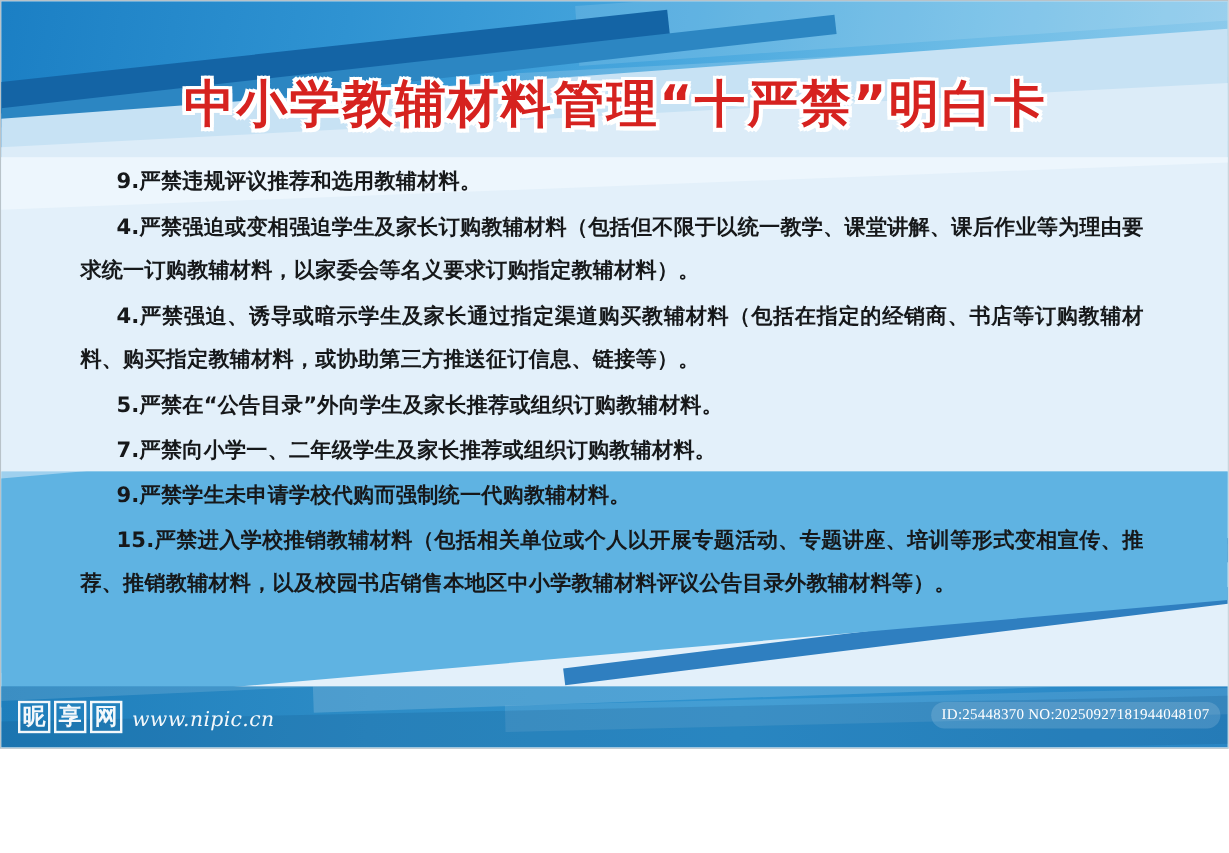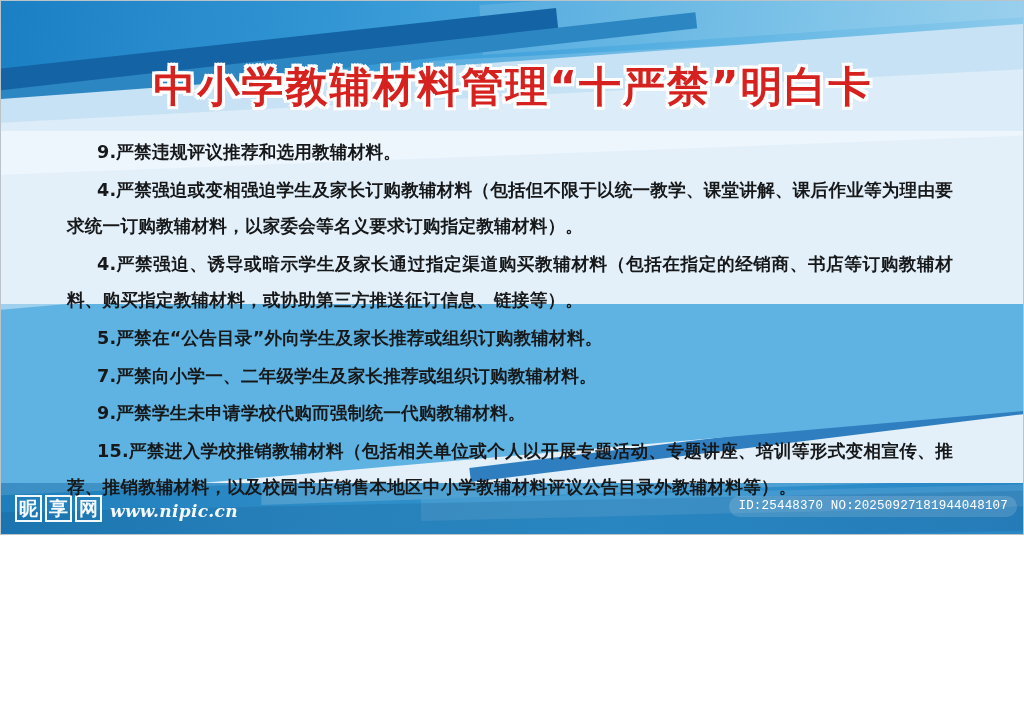--- a/index.html
+++ b/index.html
@@ -8,21 +8,21 @@
   html, body {
     width:1024px; height:711px;
     background:#ffffff;
     font-family:"DejaVu Sans","Liberation Sans",sans-serif;
     overflow:hidden;
   }
 
   
   .poster{
     position:relative;
-    width:1024px; height:535px;
+    width:1024px; height:624px;
     background:#e3f0fa;
     overflow:hidden;
     border:1px solid #b9c3c9;
   }
 
   
   .top-band{
     position:absolute; left:0; top:0;
     width:1024px; height:132px;
     background:linear-gradient(100deg,#1b7fc4 0%,#2f93d2 28%,#4aa8de 55%,#6dbce6 78%,#8fcbec 100%);
@@ -219,32 +219,32 @@
     line-height:23px;
     padding:0 2px;
     border:2px solid #ffffff;
     font-family:"DejaVu Sans","Liberation Sans",sans-serif;
     opacity:.95;
   }
   .wm-url{
     font-family:"DejaVu Serif","Liberation Serif",serif;
     font-style:italic;
     font-size:17px;
-    font-weight:bold;
+    font-weight:normal;
     color:#ffffff;
     letter-spacing:.3px;
     line-height:22px;
     opacity:.95;
   }
 
   .id-badge{
     position:absolute; right:8px; top:13px;
     background:rgba(255,255,255,0.14);
     color:#ffffff;
-    font-family:Liberation Mono, monospace;
+    font-family:Liberation Serif, serif;
     font-size:12.5px;
     letter-spacing:.2px;
     padding:3px 9px 4px 9px;
     border-radius:11px;
     white-space:nowrap;
     z-index:4;
     margin-left:46px;
   }
 
   

